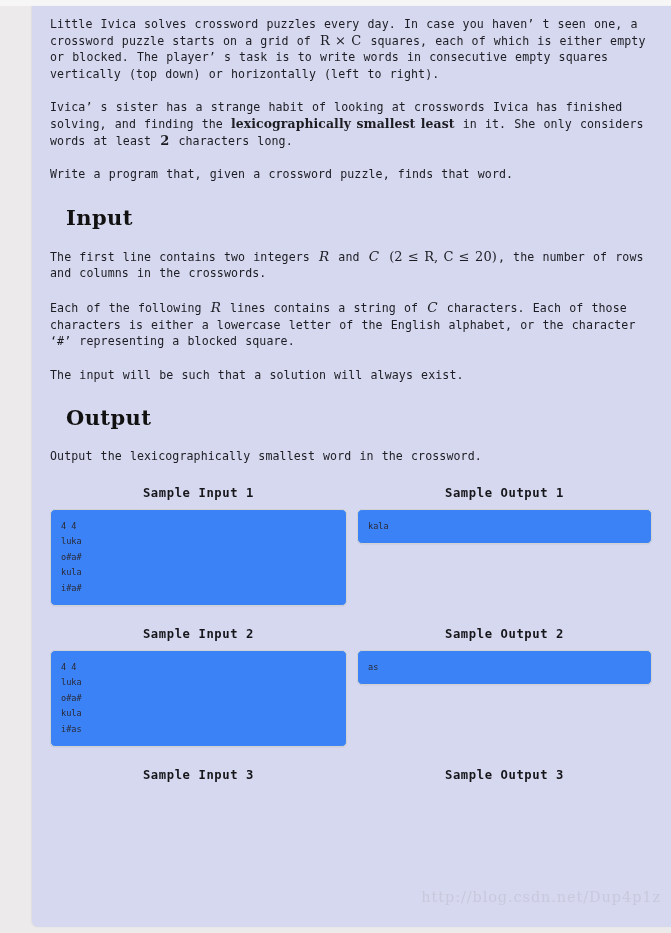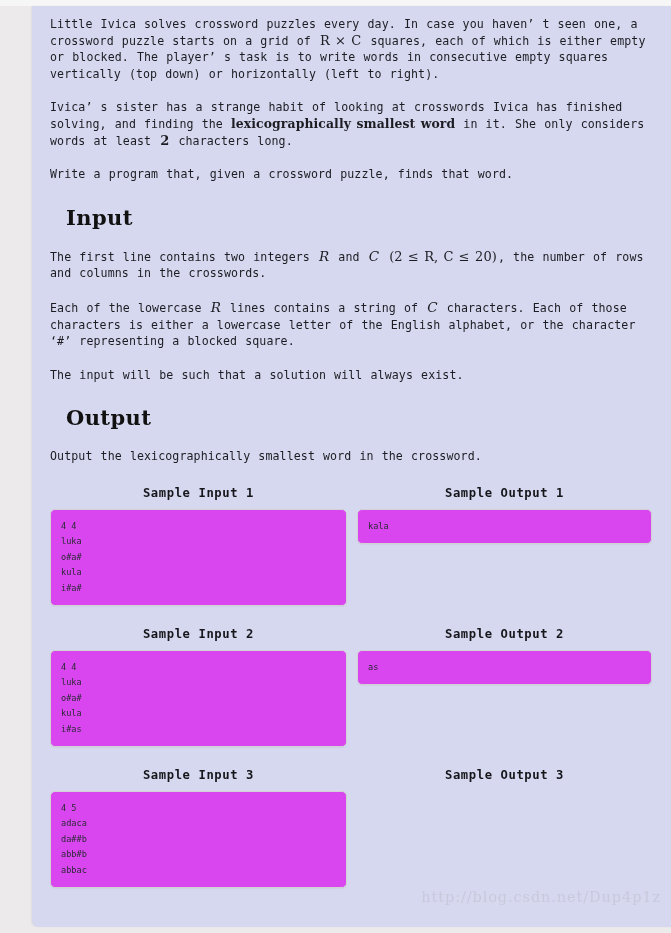--- a/index.html
+++ b/index.html
@@ -109,21 +109,21 @@
     font-family: "DejaVu Sans Mono", "Liberation Mono", monospace;
     font-size: 12.2px;
     font-weight: bold;
     color: #15151a;
     letter-spacing: 0.6px;
     margin-bottom: 9px;
   }
 
   pre.sample-box {
     margin: 0;
-    background: #d946ef;
+    background: #3b82f6;
     border: 1px solid #d2d2d2;
     border-radius: 5px;
     padding: 9px 10px 10px 10px;
     font-family: "DejaVu Sans Mono", "Liberation Mono", monospace;
     font-size: 8.6px;
     line-height: 15.4px;
     color: #2a2a35;
     box-shadow: 0 1px 1px rgba(0,0,0,0.04);
     overflow: hidden;
     white-space: pre;
@@ -151,35 +151,35 @@
   <div id="top-strip"></div>
 
   <div id="article-panel">
     <div class="content">
 
       <p class="para">
         <span>Little Ivica solves crossword puzzles every day. In case you haven’ t seen one, a crossword puzzle starts on a grid of </span><span class="mathexpr">R × C</span><span> squares, each of which is either empty or blocked. The player’ s task is to write words in consecutive empty squares vertically (top down) or horizontally (left to right).</span>
       </p>
 
       <p class="para">
-        <span>Ivica’ s sister has a strange habit of looking at crosswords Ivica has finished solving, and finding the </span><span class="bold-inline">lexicographically smallest word</span><span> in it. She only considers words at least </span><span class="mathnum">2</span><span> characters long.</span>
+        <span>Ivica’ s sister has a strange habit of looking at crosswords Ivica has finished solving, and finding the </span><span class="bold-inline">lexicographically smallest least</span><span> in it. She only considers words at least </span><span class="mathnum">2</span><span> characters long.</span>
       </p>
 
       <p class="para">
         <span>Write a program that, given a crossword puzzle, finds that word.</span>
       </p>
 
       <h2 class="section-head">Input</h2>
 
       <p class="para">
         <span>The first line contains two integers </span><span class="mathvar">R</span><span> and </span><span class="mathvar">C</span><span> </span><span class="mathexpr">(2 ≤ R, C ≤ 20)</span><span>, the number of rows and columns in the crosswords.</span>
       </p>
 
       <p class="para">
-        <span>Each of the lowercase </span><span class="mathvar">R</span><span> lines contains a string of </span><span class="mathvar">C</span><span> characters. Each of those characters is either a lowercase letter of the English alphabet, or the character ‘#’ representing a blocked square.</span>
+        <span>Each of the following </span><span class="mathvar">R</span><span> lines contains a string of </span><span class="mathvar">C</span><span> characters. Each of those characters is either a lowercase letter of the English alphabet, or the character ‘#’ representing a blocked square.</span>
       </p>
 
       <p class="para">
         <span>The input will be such that a solution will always exist.</span>
       </p>
 
       <h2 class="section-head">Output</h2>
 
       <p class="para">
         <span>Output the lexicographically smallest word in the crossword.</span>
@@ -211,25 +211,20 @@
         </div>
         <div class="sample-col right">
           <div class="sample-title">Sample Output 2</div>
           <pre class="sample-box output">as</pre>
         </div>
       </div>
 
       <div class="sample-row">
         <div class="sample-col">
           <div class="sample-title">Sample Input 3</div>
-          <pre class="sample-box input">4 5
-adaca
-da##b
-abb#b
-abbac</pre>
         </div>
         <div class="sample-col right">
           <div class="sample-title">Sample Output 3</div>
         </div>
       </div>
 
     </div>
 
     <div id="watermark">http://blog.csdn.net/Dup4p1z</div>
   </div>

